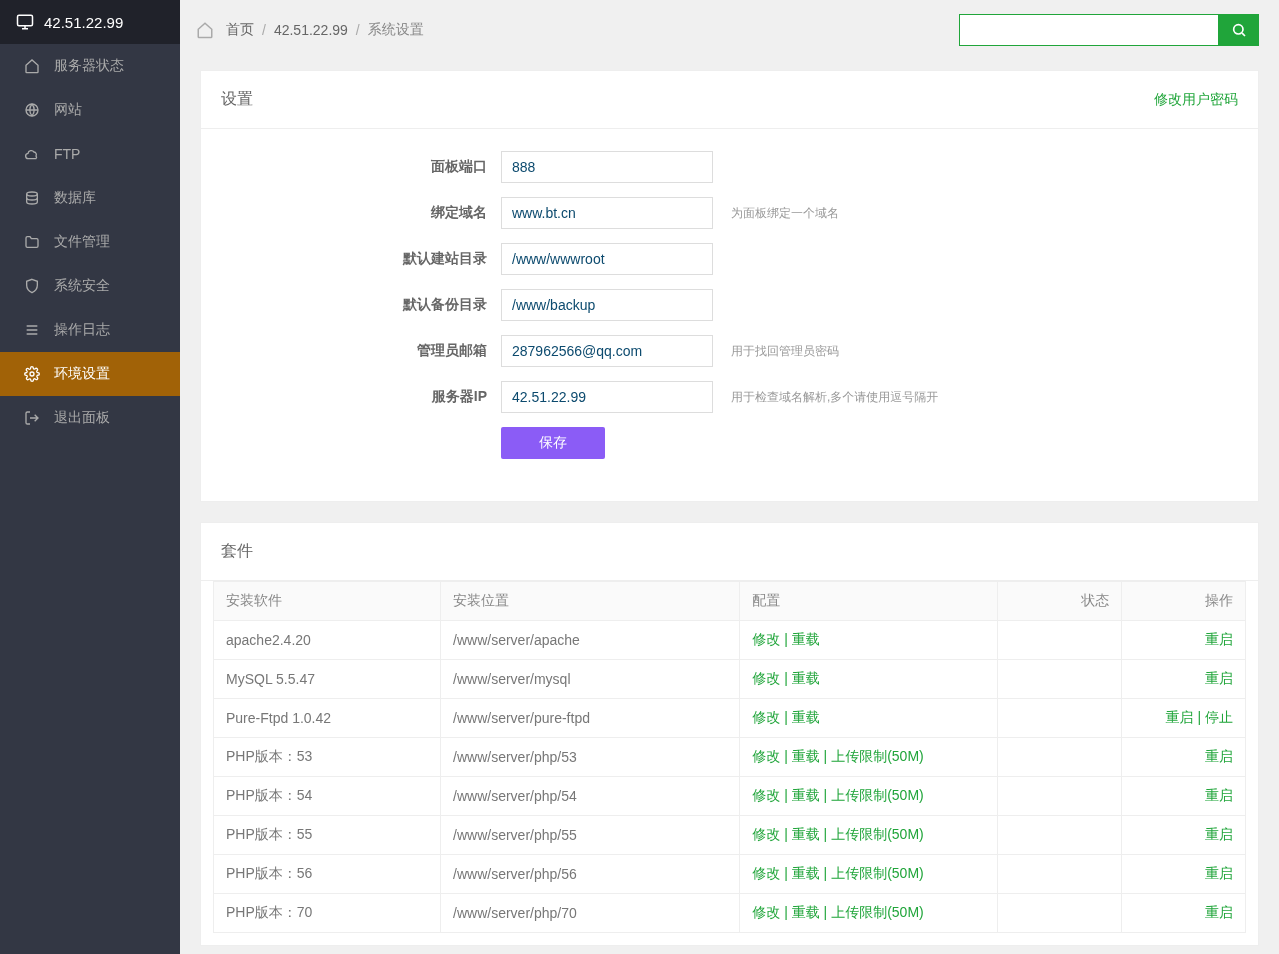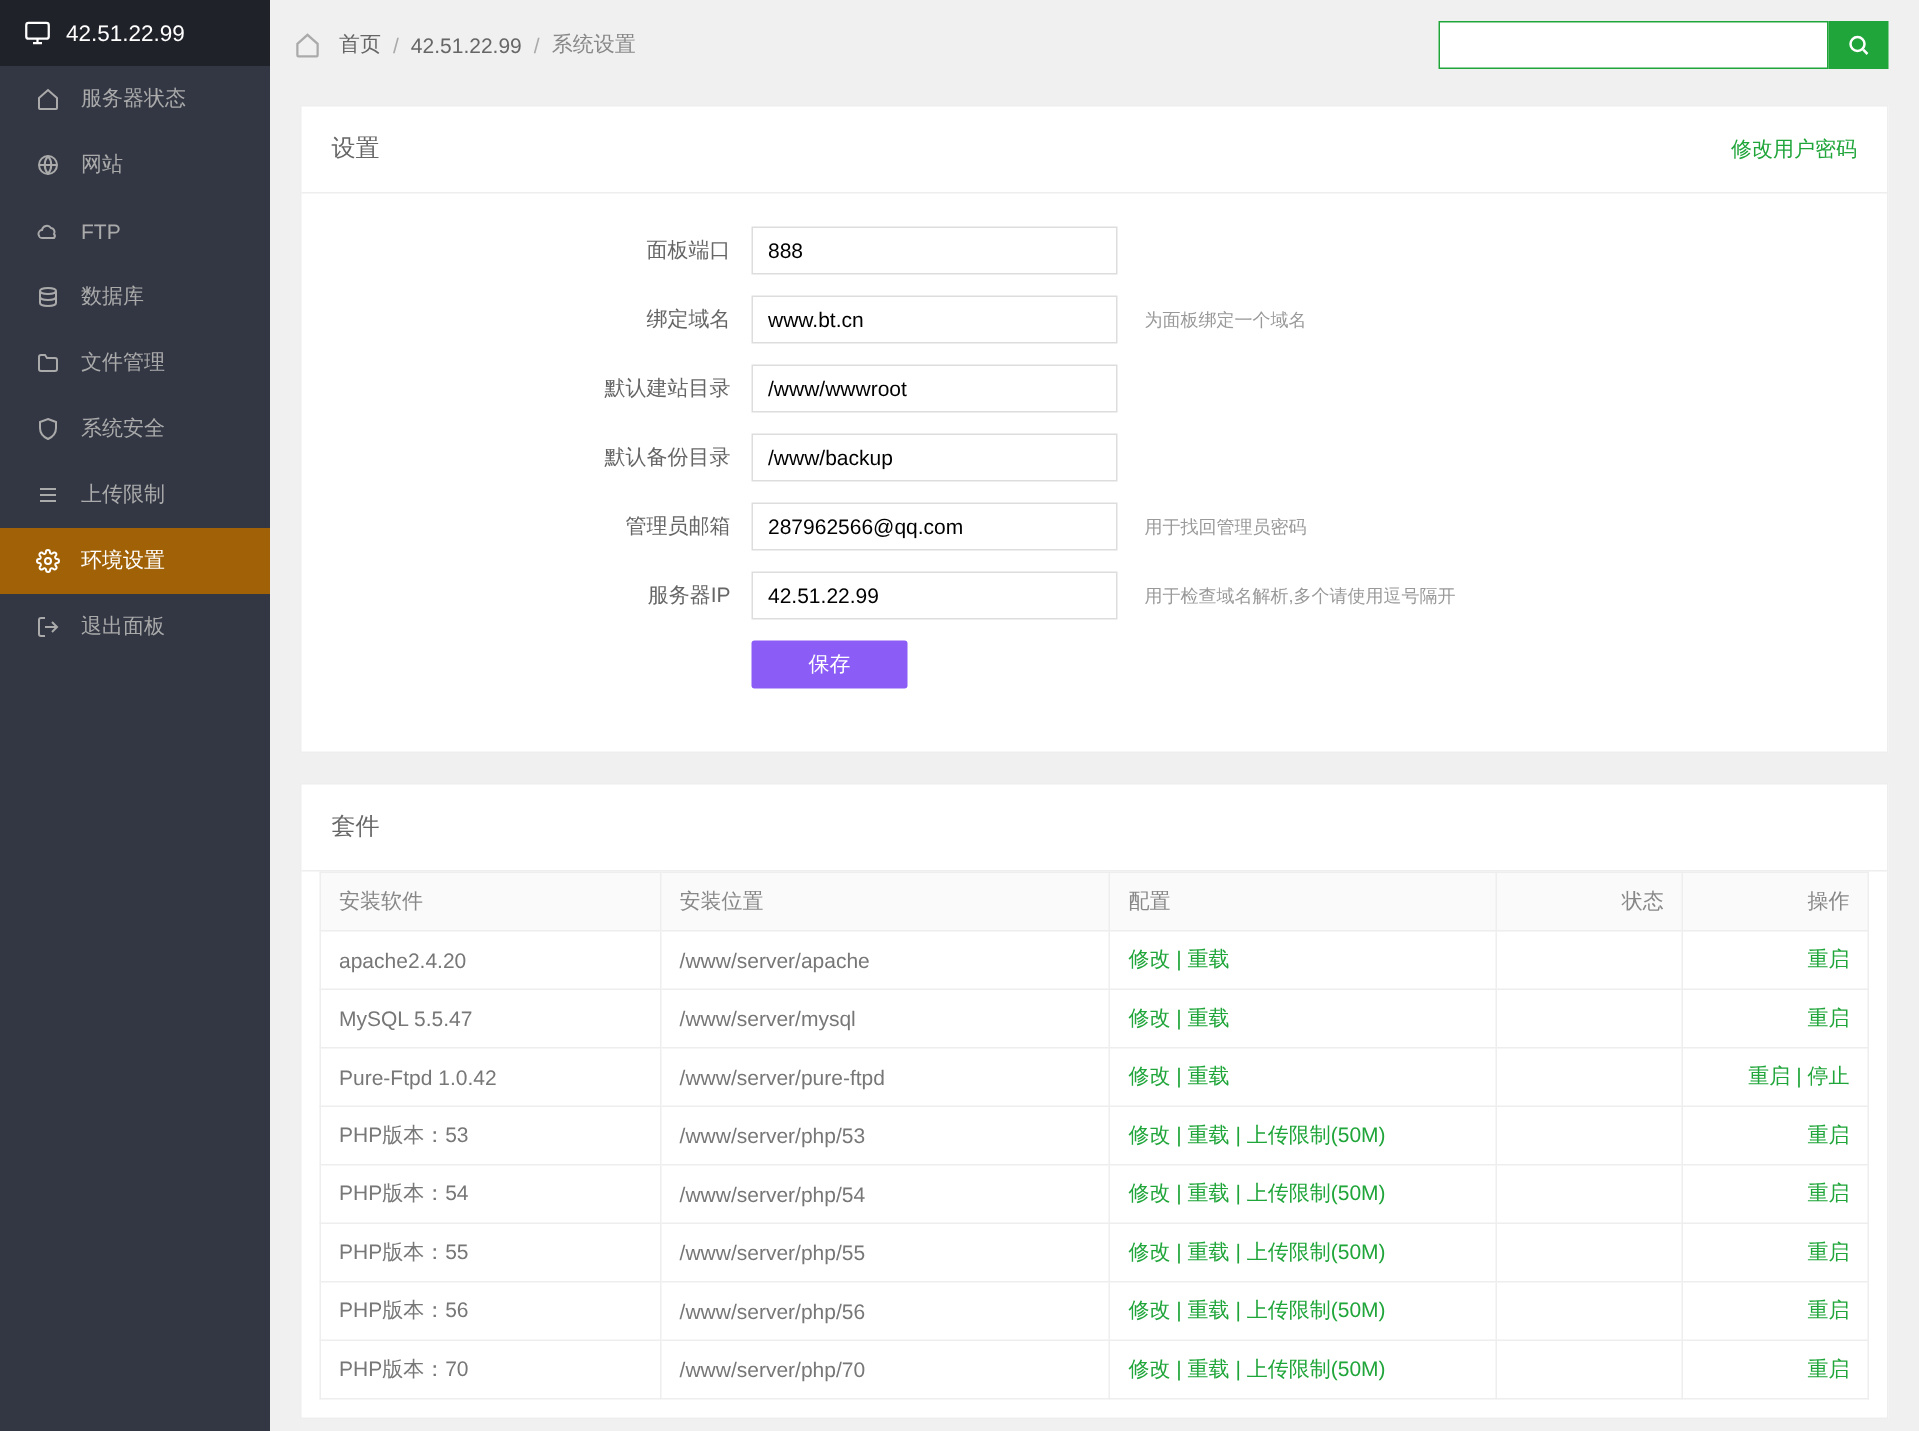--- a/index.html
+++ b/index.html
@@ -26,22 +26,22 @@
 .searchbox input { width: 260px; height: 32px; border: 1px solid #20a53a; padding: 0 8px; outline: none; }
 .searchbox button { width: 40px; height: 32px; background: #20a53a; border: none; cursor: pointer; display: flex; align-items: center; justify-content: center; }
 
 
 .panel { background: #fff; margin: 10px 20px 20px 20px; border: 1px solid #eee; }
 .panel-header { display: flex; align-items: center; justify-content: space-between; padding: 18px 20px; font-size: 16px; color: #666; }
 .panel-header .link { color: #20a53a; font-size: 14px; cursor: pointer; }
 .panel-body { padding: 8px 0 28px 0; border-top: 1px solid #eee; }
 
 .form-row { display: flex; align-items: center; margin: 14px 0; }
-.form-label { width: 300px; text-align: right; padding-right: 14px; color: #666; font-size: 14px; }
-.form-row input[type=text] { width: 244px; height: 32px; border: 1px solid #ddd; padding: 0 10px; font-size: 14px; color: #000000; outline: none; }
+.form-label { width: 300px; text-align: right; padding-right: 14px; color: #666; font-size: 14px; font-weight: bold; }
+.form-row input[type=text] { width: 212px; height: 32px; border: 1px solid #ddd; padding: 0 10px; font-size: 14px; color: #0c4a6e; outline: none; }
 .form-help { margin-left: 18px; color: #999; font-size: 12px; }
 .btn-save { width: 104px; height: 32px; background: #8b5cf6; color: #fff; border: none; cursor: pointer; font-size: 14px; border-radius: 2px; }
 
 
 .tbl { width: 100%; border-collapse: collapse; margin: 0; }
 .tbl th, .tbl td { border: 1px solid #eee; padding: 10px 12px; text-align: left; font-weight: normal; font-size: 14px; color: #777; }
 .tbl th { background: #fafafa; color: #888; }
 .tbl th.right, .tbl td.right { text-align: right; }
 .tbl a { color: #20a53a; text-decoration: none; cursor: pointer; }
 .tbl .sep { color: #20a53a; }
@@ -98,21 +98,21 @@
         <div class="sidebar-item">
           <svg viewBox="0 0 24 24" fill="none" stroke="currentColor" stroke-width="2">
             <path d="M12 2l8 3v6c0 5-3.5 9-8 11-4.5-2-8-6-8-11V5z"></path>
           </svg>
           <span>系统安全</span>
         </div>
         <div class="sidebar-item">
           <svg viewBox="0 0 24 24" fill="none" stroke="currentColor" stroke-width="2">
             <path d="M4 6h16M4 12h16M4 18h16"></path>
           </svg>
-          <span>上传限制</span>
+          <span>操作日志</span>
         </div>
         <div class="sidebar-item active">
           <svg viewBox="0 0 24 24" fill="none" stroke="currentColor" stroke-width="2">
             <circle cx="12" cy="12" r="3"></circle>
             <path d="M19.4 15a1.7 1.7 0 0 0 .3 1.8l.1.1a2 2 0 1 1-2.8 2.8l-.1-.1a1.7 1.7 0 0 0-1.8-.3 1.7 1.7 0 0 0-1 1.5V21a2 2 0 1 1-4 0v-.1a1.7 1.7 0 0 0-1-1.5 1.7 1.7 0 0 0-1.8.3l-.1.1a2 2 0 1 1-2.8-2.8l.1-.1a1.7 1.7 0 0 0 .3-1.8 1.7 1.7 0 0 0-1.5-1H3a2 2 0 1 1 0-4h.1a1.7 1.7 0 0 0 1.5-1 1.7 1.7 0 0 0-.3-1.8l-.1-.1a2 2 0 1 1 2.8-2.8l.1.1a1.7 1.7 0 0 0 1.8.3 1.7 1.7 0 0 0 1-1.5V3a2 2 0 1 1 4 0v.1a1.7 1.7 0 0 0 1 1.5 1.7 1.7 0 0 0 1.8-.3l.1-.1a2 2 0 1 1 2.8 2.8l-.1.1a1.7 1.7 0 0 0-.3 1.8 1.7 1.7 0 0 0 1.5 1H21a2 2 0 1 1 0 4h-.1a1.7 1.7 0 0 0-1.5 1z"></path>
           </svg>
           <span>环境设置</span>
         </div>
         <div class="sidebar-item">
           <svg viewBox="0 0 24 24" fill="none" stroke="currentColor" stroke-width="2">

